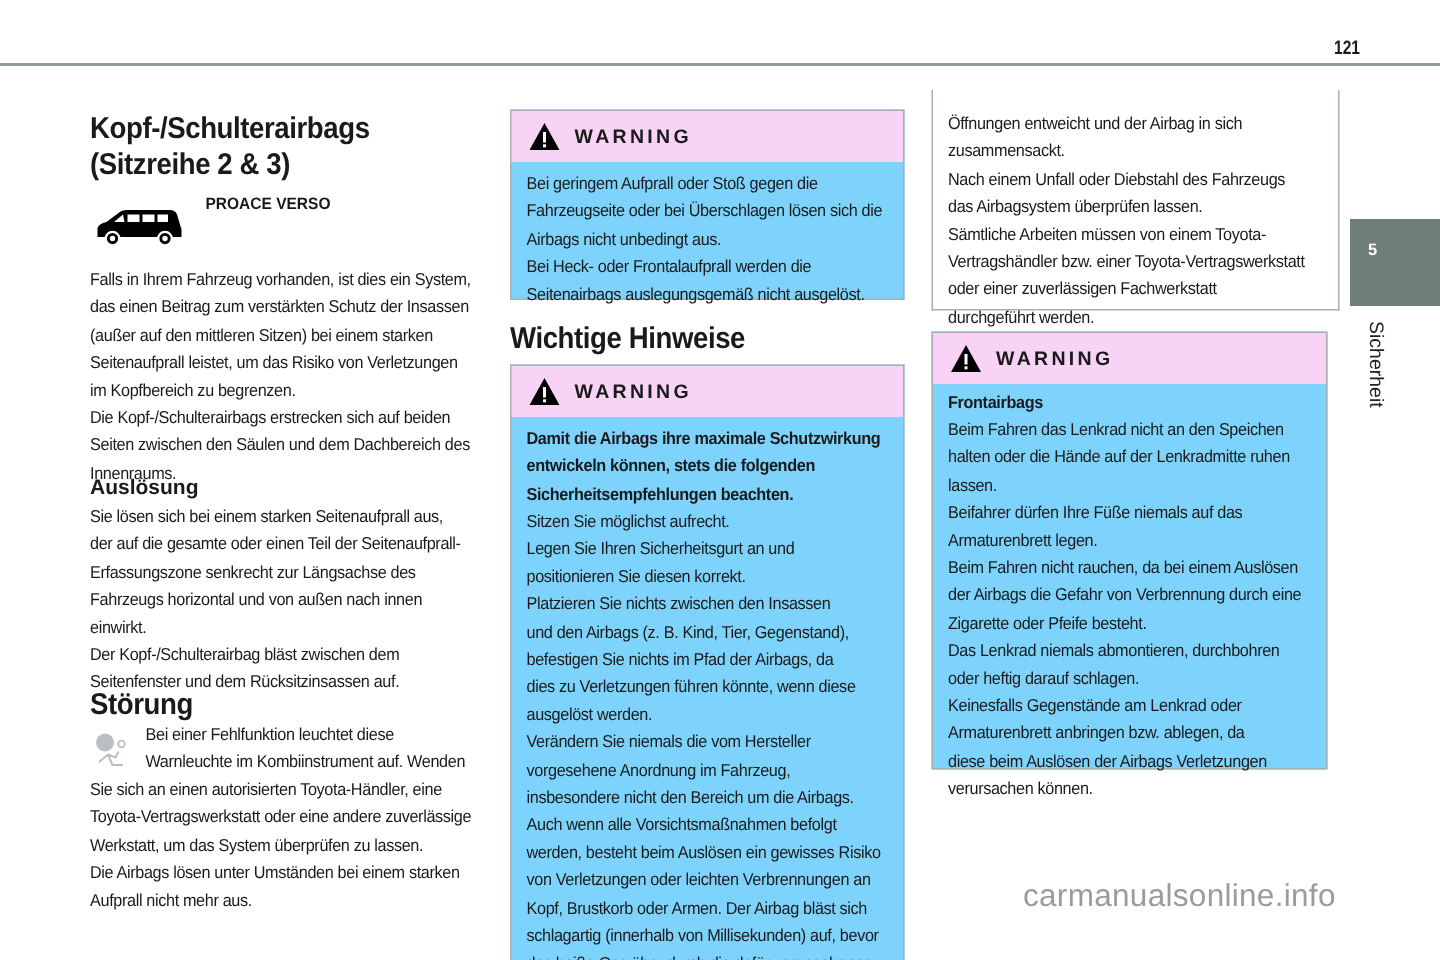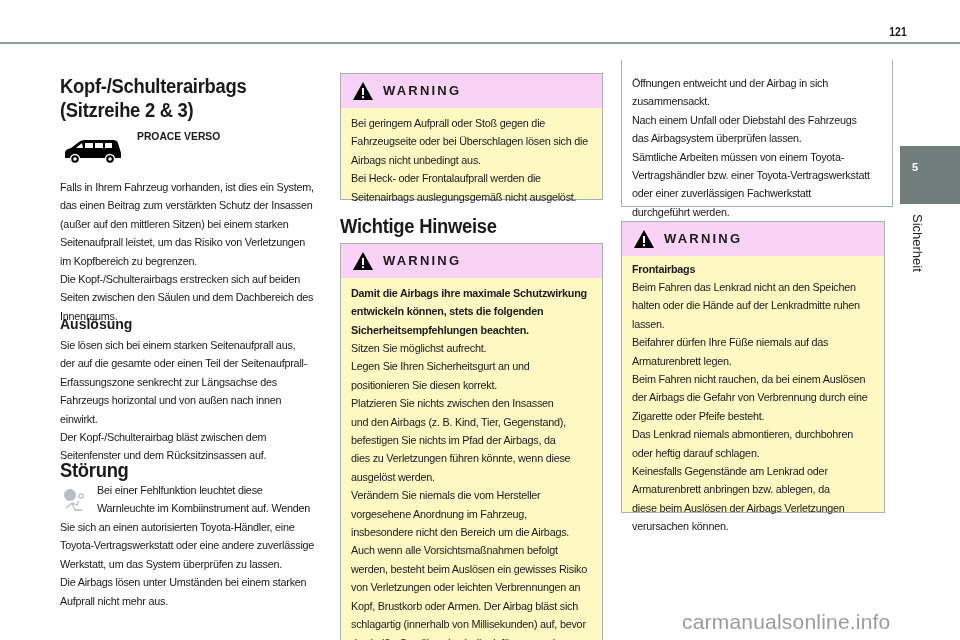--- a/index.html
+++ b/index.html
@@ -42,42 +42,42 @@
     .vehicle-icon { position: absolute; left: 63px; top: 138px; width: 60px; height: 26px; }
     .vehicle-label {
       position: absolute; left: 137px; top: 130px; font-weight: bold; font-size: 11px;
       transform: scaleX(0.94); transform-origin: left top;
     }
 
     .airbag-icon { position: absolute; left: 62px; top: 486px; width: 26px; height: 28px; }
 
     .warn-box {
       position: absolute; border: 1.5px solid #a7b1af; border-top: 1.5px solid #a7b1af;
-      background: #fef9c3;
+      background: #7dd3fc;
       text-decoration: underline;
     }
     .warn-head {
       height: 34px; background: #f9d3f6; position: relative;
     }
     .warn-icon { position: absolute; left: 12px; top: 8px; width: 20px; height: 18px; }
     .warn-title {
       position: absolute; left: 42px; top: 9px; font-weight: bold; font-size: 13px; letter-spacing: 2.2px;
     }
     .warn-body {
       position: absolute; left: 10px; top: 42px; font-size: 11.5px; line-height: 18.4px; letter-spacing: -0.25px;
       transform: scaleX(0.94); transform-origin: left top; white-space: pre-line; width: 275px;
     }
 
     .cont-box {
       position: absolute; left: 621px; top: 60px; width: 272px; height: 147px;
       border-left: 1.5px solid #a7b1af; border-right: 1.5px solid #a7b1af; border-bottom: 1.5px solid #a7b1af;
     }
 
     .watermark {
-      position: absolute; left: 682px; top: 610px; font-size: 21px; color: #9b9b9b; letter-spacing: 0.2px;
+      position: absolute; left: 682px; top: 586px; font-size: 21px; color: #9b9b9b; letter-spacing: 0.2px;
     }
   </style>
 </head>
 <body>
 
 <div class="page-number">121</div>
 <div class="header-rule"></div>
 
 <div class="side-tab">
   <span class="side-tab-num">5</span>

